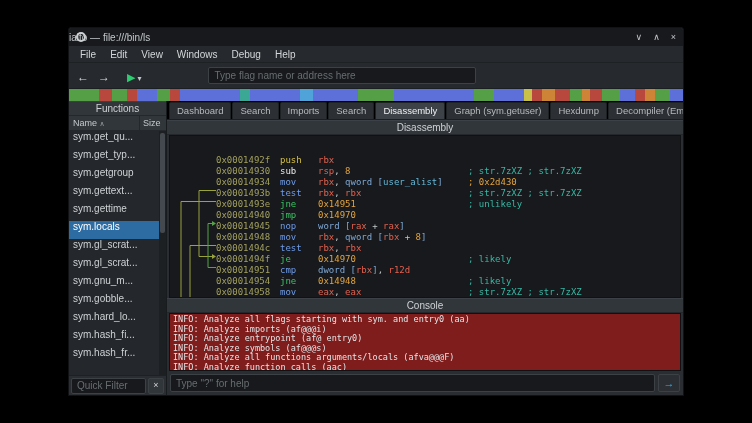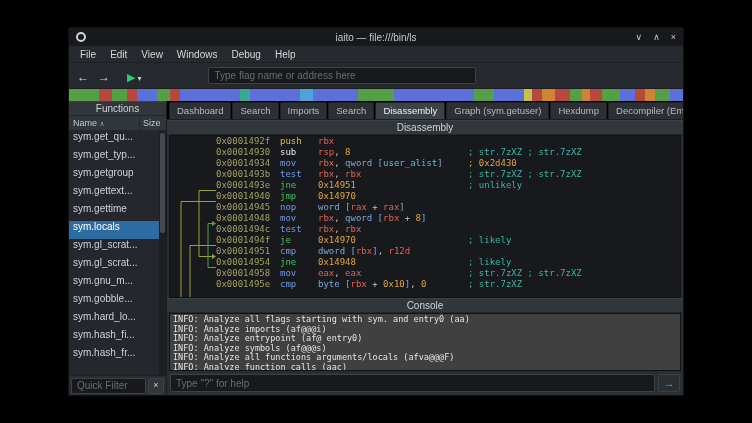--- a/index.html
+++ b/index.html
@@ -7,21 +7,21 @@
   body { font-family:"Liberation Sans",sans-serif; position:relative; }
 
   .window { position:absolute; left:68px; top:27px; width:616px; height:369px;
             background:#2a2e32; border:1px solid #101214; border-radius:3px 3px 0 0;
             display:flex; flex-direction:column; }
 
   
   .titlebar { height:18px; background:#17191c; display:flex; align-items:center;
               padding:0 7px; position:relative; border-radius:3px 3px 0 0; flex:none; }
   .app-icon { width:10px; height:10px; border:2px solid #cfd3d6; border-radius:50%; flex:none; }
-  .title { position:absolute; left:0; right:0; text-align:center; font-size:10px; color:#c3c7cb; }
+  .title { position:absolute; left:0; right:0; font-size:10px; color:#c3c7cb; }
   .win-controls { margin-left:auto; display:flex; gap:11px; font-size:9px; color:#c3c7cb; z-index:1; }
 
   
   .menubar { height:17px; background:#26292d; display:flex; align-items:center;
              padding:0 4px; border-bottom:1px solid #1e2124; flex:none; }
   .menu-item { font-size:10px; color:#d4d7da; padding:2px 7px; }
 
   
   .toolbar { height:26px; background:#26292d; display:flex; align-items:center;
              padding:0 8px; border-bottom:1px solid #1c1f22; flex:none; }
@@ -65,31 +65,31 @@
   .main { flex:1; display:flex; flex-direction:column; min-width:0; }
   .tabbar { height:19px; background:#000000; display:flex; align-items:flex-end; padding-left:2px;
             border-bottom:1px solid #1c1f22; flex:none; overflow:hidden; }
   .tab { font-size:9.5px; color:#b6babd; background:#2c3034; border:1px solid #1e2124; border-bottom:none;
          padding:2px 7px 3px; border-radius:2px 2px 0 0; margin-right:1px; white-space:nowrap; }
   .tab.active { background:#3c4248; color:#eef0f2; }
 
   .disasm { flex:1; margin:0 2px; background:#17191c; border:1px solid #0f1113;
             position:relative; overflow:hidden; }
   .jumps { position:absolute; left:0; top:0; width:46px; height:170px; }
-  .dlines { margin-left:46px; padding-top:0; font-family:"DejaVu Sans Mono",monospace;
+  .dlines { margin-left:46px; padding-top:19px; font-family:"DejaVu Sans Mono",monospace;
             font-size:9px; line-height:11px; white-space:nowrap; }
   .dline { height:11px; display:flex; }
   .daddr { width:64px; color:#a3a05e; flex:none; }
   .dmn { width:38px; flex:none; }
   .m-y { color:#d8c040; } .m-w { color:#e8e8e6; } .m-b { color:#6f9bea; } .m-g { color:#3bc163; }
   .dops { width:150px; flex:none; }
   .k-r { color:#e2614f; } .k-n { color:#e2a33c; } .k-m { color:#7fa7d4; }
   .k-f { color:#62b8d8; } .k-p { color:#c2c6c9; } .k-c { color:#35b9a5; }
 
-  .console-out { height:58px; margin:0 2px; background:#404040; border:1px solid #0f1113;
+  .console-out { height:58px; margin:0 2px; background:#7f1d1d; border:1px solid #0f1113;
                  overflow:hidden; font-family:"DejaVu Sans Mono",monospace; font-size:8.5px;
                  line-height:9.5px; color:#e2e4e6; padding:1px 3px; flex:none; }
   .console-inrow { height:24px; display:flex; align-items:center; gap:3px; padding:2px 3px; flex:none; }
   .console-inrow input { flex:1; height:18px; min-width:0; }
   .send { width:22px; height:18px; background:#2b2f34; border:1px solid #3c4145; border-radius:2px;
           color:#3daee9; font-size:11px; line-height:1; flex:none; }
 </style>
 </head>
 <body>
 

